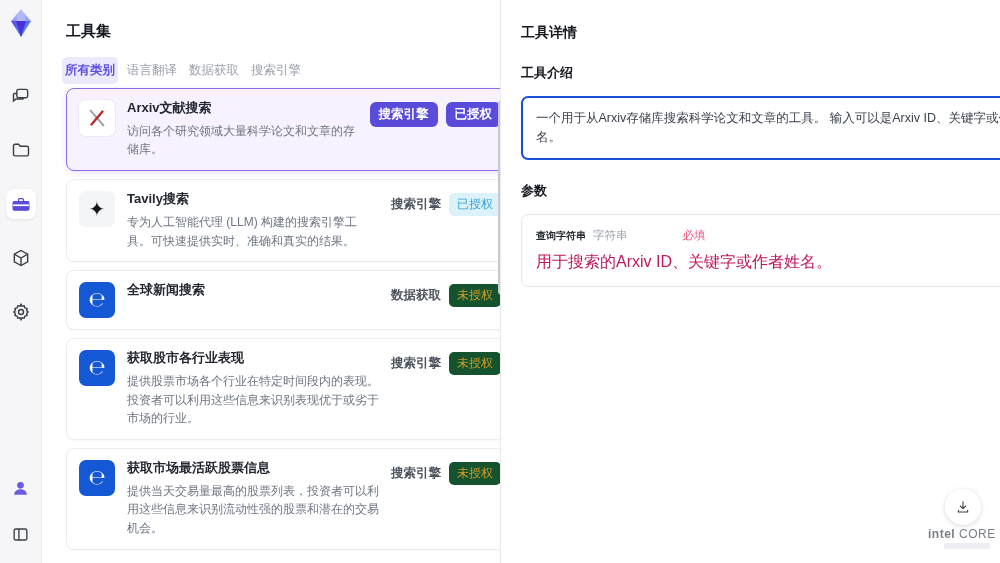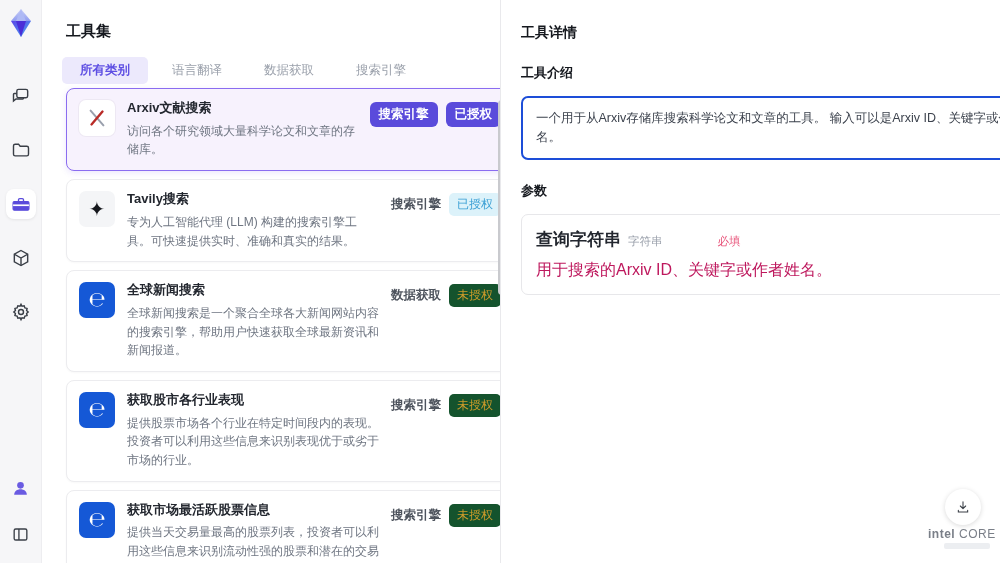--- a/index.html
+++ b/index.html
@@ -20,21 +20,21 @@
   .rail-btn svg { width:20px; height:20px; stroke:#3a3f47; fill:none; stroke-width:1.7; }
   .rail-btn.active { background:#ffffff; box-shadow:0 1px 3px rgba(0,0,0,.08); }
   .rail-btn.active svg { stroke:#5a4bdb; fill:#5a4bdb; }
   .rail-bottom { margin-top:auto; display:flex; flex-direction:column; align-items:center; gap:16px; margin-bottom:14px; }
   .rail-bottom .rail-btn svg { width:19px; height:19px; }
   .avatar-glyph svg { stroke:none !important; fill:#6a5be2 !important; }
   
   .panel-left { position:absolute; left:42px; top:0; width:458px; height:563px; background:#fff; }
   .page-title { font-size:15px; font-weight:bold; color:#15181e; padding:22px 0 0 24px; }
   .tabs { display:flex; align-items:center; gap:6px; margin:16px 0 0 20px; }
-  .tab { font-size:12.5px; color:#9aa0ab; padding:5px 18px; border-radius:5px; cursor:pointer; white-space:nowrap; }
+  .tab { font-size:12.5px; color:#9aa0ab; padding:5px 3px; border-radius:5px; cursor:pointer; white-space:nowrap; }
   .tab.active { background:#ece9fc; color:#5f50e3; font-weight:bold; }
   
   .tool-list { position:absolute; left:24px; top:88px; width:448px; bottom:0; display:flex; flex-direction:column; gap:8px; }
   .scrollbar { position:absolute; left:455px; top:88px; width:10px; height:467px; }
   .sb-arrow { width:10px; height:8px; font-size:7px; color:#9b9b9b; text-align:center; line-height:8px; }
   .sb-thumb { position:absolute; top:12px; left:1px; width:8px; height:195px; background:#c9cace; border-radius:4px; }
   .card {
     border:1px solid #ececef; border-radius:8px; background:#fff;
     padding:11px 12px; display:flex; gap:12px; align-items:flex-start;
     box-shadow:0 1px 2px rgba(20,20,40,.03); cursor:pointer; flex-shrink:0;
@@ -57,21 +57,21 @@
   
   .panel-right { position:absolute; left:500px; top:0; width:572px; height:563px; background:#fff; border-left:1px solid #e9e9ec; }
   .detail-title { font-size:14px; font-weight:bold; color:#15181e; padding:24px 0 0 20px; }
   .section-title { font-size:13px; font-weight:bold; color:#15181e; margin:22px 0 0 20px; }
   .intro-box {
     margin:14px 20px 0 20px; border:2px solid #1d4ed8; border-radius:7px;
     padding:11px 13px; font-size:12.5px; color:#3c424d; line-height:1.5;
   }
   .param-box { margin:14px 20px 0 20px; border:1px solid #e7e7ea; border-radius:7px; padding:13px 14px; }
   .param-head { display:flex; align-items:baseline; gap:7px; }
-  .param-name { font-size:17px; font-weight:bold; color:#23272f; }
+  .param-name { font-size:10px; font-weight:bold; color:#23272f; }
   .param-type { font-size:11.5px; color:#9aa0ab; }
   .param-required { font-size:11.5px; color:#e8537a;margin-left:48px; }
   .param-desc { font-size:16px; color:#be185d; margin-top:9px; }
   
   .fab {
     position:absolute; left:945px; top:489px; width:36px; height:36px; border-radius:50%;
     background:#fff; box-shadow:0 1px 5px rgba(0,0,0,.15); display:flex; align-items:center; justify-content:center; cursor:pointer;
   }
   .fab svg { width:16px; height:16px; stroke:#3a3f47; fill:none; stroke-width:1.6; }
   .intel-brand { position:absolute; left:928px; top:527px; width:64px; text-align:center; color:#7a7f88; }
@@ -191,21 +191,20 @@
         <span class="badge auth">已授权</span>
       </div>
     </div>
 
     <div class="card">
       <div class="tool-icon blue">
           <span class="glyph-e">℮</span>
         </div>
       <div class="tool-body">
         <div class="tool-name">全球新闻搜索</div>
-        <div class="tool-desc">全球新闻搜索是一个聚合全球各大新闻网站内容的搜索引擎，帮助用户快速获取全球最新资讯和新闻报道。</div>
       </div>
       <div class="tool-tags">
         <span class="cat-text">数据获取</span>
         <span class="badge unauth">未授权</span>
       </div>
     </div>
 
     <div class="card">
       <div class="tool-icon blue">
           <span class="glyph-e">℮</span>

